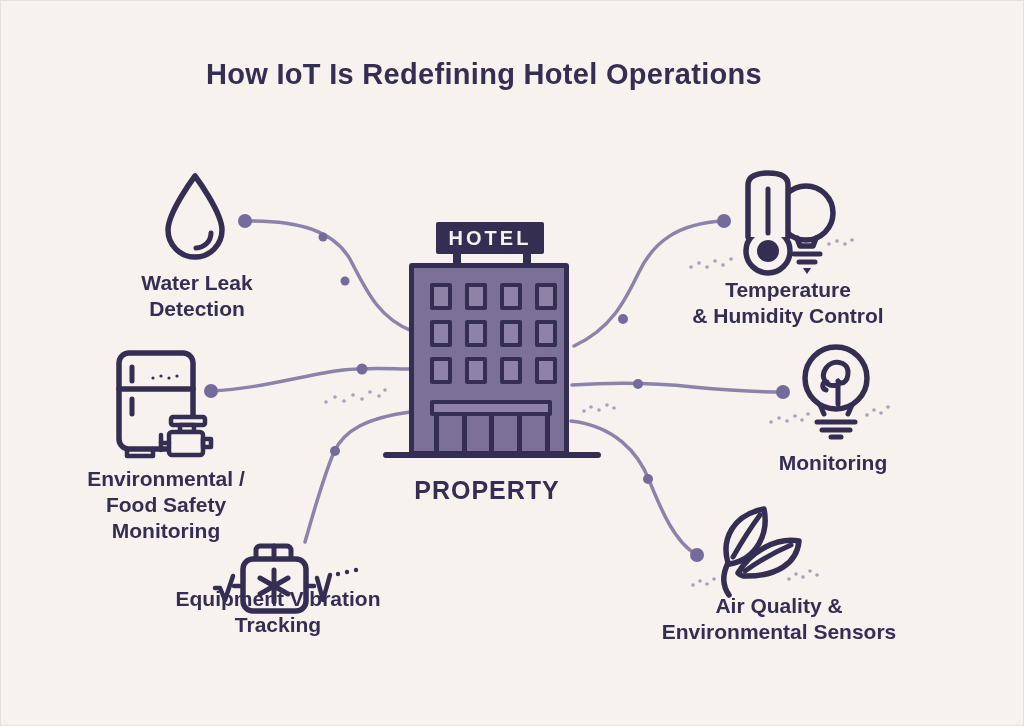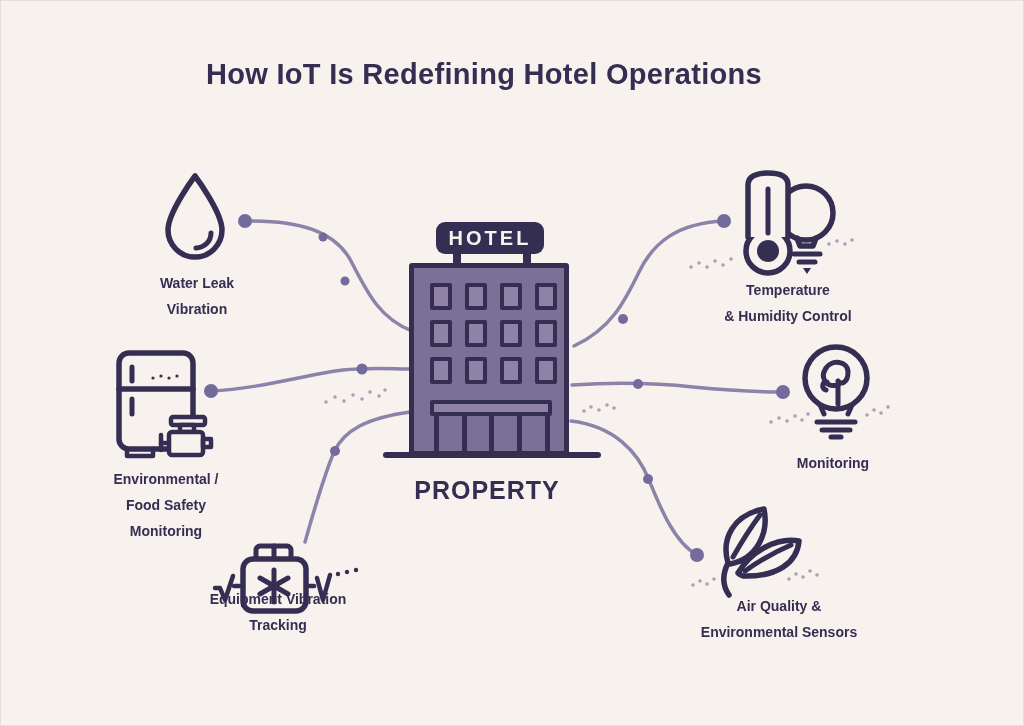--- a/index.html
+++ b/index.html
@@ -11,36 +11,36 @@
   body{font-family:"Liberation Sans",sans-serif;background:#fff}
   .canvas{position:relative;width:1024px;height:726px;background:var(--bg);border:1px solid #e5dfda}
   .abs{position:absolute}
 
   
   .title-wrap{left:0;top:55px;width:970px;text-align:center;color:var(--ink)}
   .title-line1{font-size:35px;font-weight:700;letter-spacing:.5px;line-height:42px}
   .title-line2{font-size:29px;font-weight:700;letter-spacing:.3px;line-height:36px;margin-left:-4px}
 
   
-  .hotel-sign{left:435px;top:221px;width:108px;height:32px;background:var(--ink);border-radius:9px;
+  .hotel-sign{left:435px;top:221px;width:108px;height:32px;background:var(--ink);border-radius:2px;
     display:flex;align-items:center;justify-content:center}
   .hotel-sign span{color:var(--sign-text);font-size:20px;font-weight:700;letter-spacing:3px}
   .sign-post{top:251px;width:8px;height:14px;background:var(--ink)}
   .building{left:408px;top:262px;width:160px;height:193px;background:var(--facade);
     border:5px solid var(--ink);border-radius:3px}
   .window{width:22px;height:27px;background:var(--facade-light);border:4px solid var(--ink);border-radius:2px}
   .canopy{left:429px;top:399px;width:122px;height:16px;background:var(--facade-light);
     border:4px solid var(--ink);border-radius:2px}
   .pillar{top:413px;width:5px;height:40px;background:var(--ink)}
   .ground{left:382px;top:451px;width:218px;height:6px;background:var(--ink);border-radius:3px}
   .hotel-caption{left:336px;top:475px;width:300px;text-align:center;color:var(--ink);
     font-weight:700;font-size:25px;line-height:28px;letter-spacing:1px}
 
   
-  .node-label{text-align:center;color:var(--ink);font-weight:700;font-size:14px;line-height:26px}
+  .node-label{text-align:center;color:var(--ink);font-weight:700;font-size:21px;line-height:26px}
   .node-label span{display:block}
 
   svg{display:block}
   .s{stroke:var(--ink);fill:none;stroke-width:5.5;stroke-linecap:round;stroke-linejoin:round}
   .s4{stroke:var(--ink);fill:none;stroke-width:4.5;stroke-linecap:round;stroke-linejoin:round}
   .sbg{stroke:var(--ink);fill:var(--bg);stroke-width:5.5;stroke-linecap:round;stroke-linejoin:round}
   .sbg4{stroke:var(--ink);fill:var(--bg);stroke-width:4.5;stroke-linecap:round;stroke-linejoin:round}
   .fink{fill:var(--ink);stroke:none}
   .conn{stroke:var(--connector);stroke-width:3.5;fill:none;stroke-linecap:round}
   .cdot{fill:var(--connector-dot)}
@@ -163,21 +163,21 @@
   <div class="abs hotel-caption">
     <span style="display:block">PROPERTY</span>
   </div>
 
   <svg class="abs" style="left:160px;top:170px" width="68" height="92" viewBox="0 0 68 92">
     <path class="s" d="M34,5 C34,5 7,41 7,59 a27,27 0 0 0 54,0 C61,41 34,5 34,5 Z"></path>
     <path class="s" style="stroke-width:5" d="M50,62 a15,15 0 0 1 -15,15"></path>
   </svg>
   <div class="abs node-label" style="left:76px;top:269px;width:240px">
     <span>Water Leak</span>
-    <span>Vibration</span>
+    <span>Detection</span>
   </div>
 
   <svg class="abs" style="left:108px;top:344px" width="112" height="118" viewBox="0 0 112 118">
     <rect class="s" x="10" y="8" width="74" height="96" rx="10"></rect>
     <line class="s" x1="10" y1="44" x2="84" y2="44"></line>
     <line class="s" style="stroke-width:5" x1="23" y1="22" x2="23" y2="36"></line>
     <line class="s" style="stroke-width:5" x1="23" y1="54" x2="23" y2="69"></line>
     <circle class="fink" cx="44" cy="33" r="1.6"></circle>
       <circle class="fink" cx="52" cy="31" r="1.6"></circle>
     <circle class="fink" cx="60" cy="33" r="1.6"></circle>

